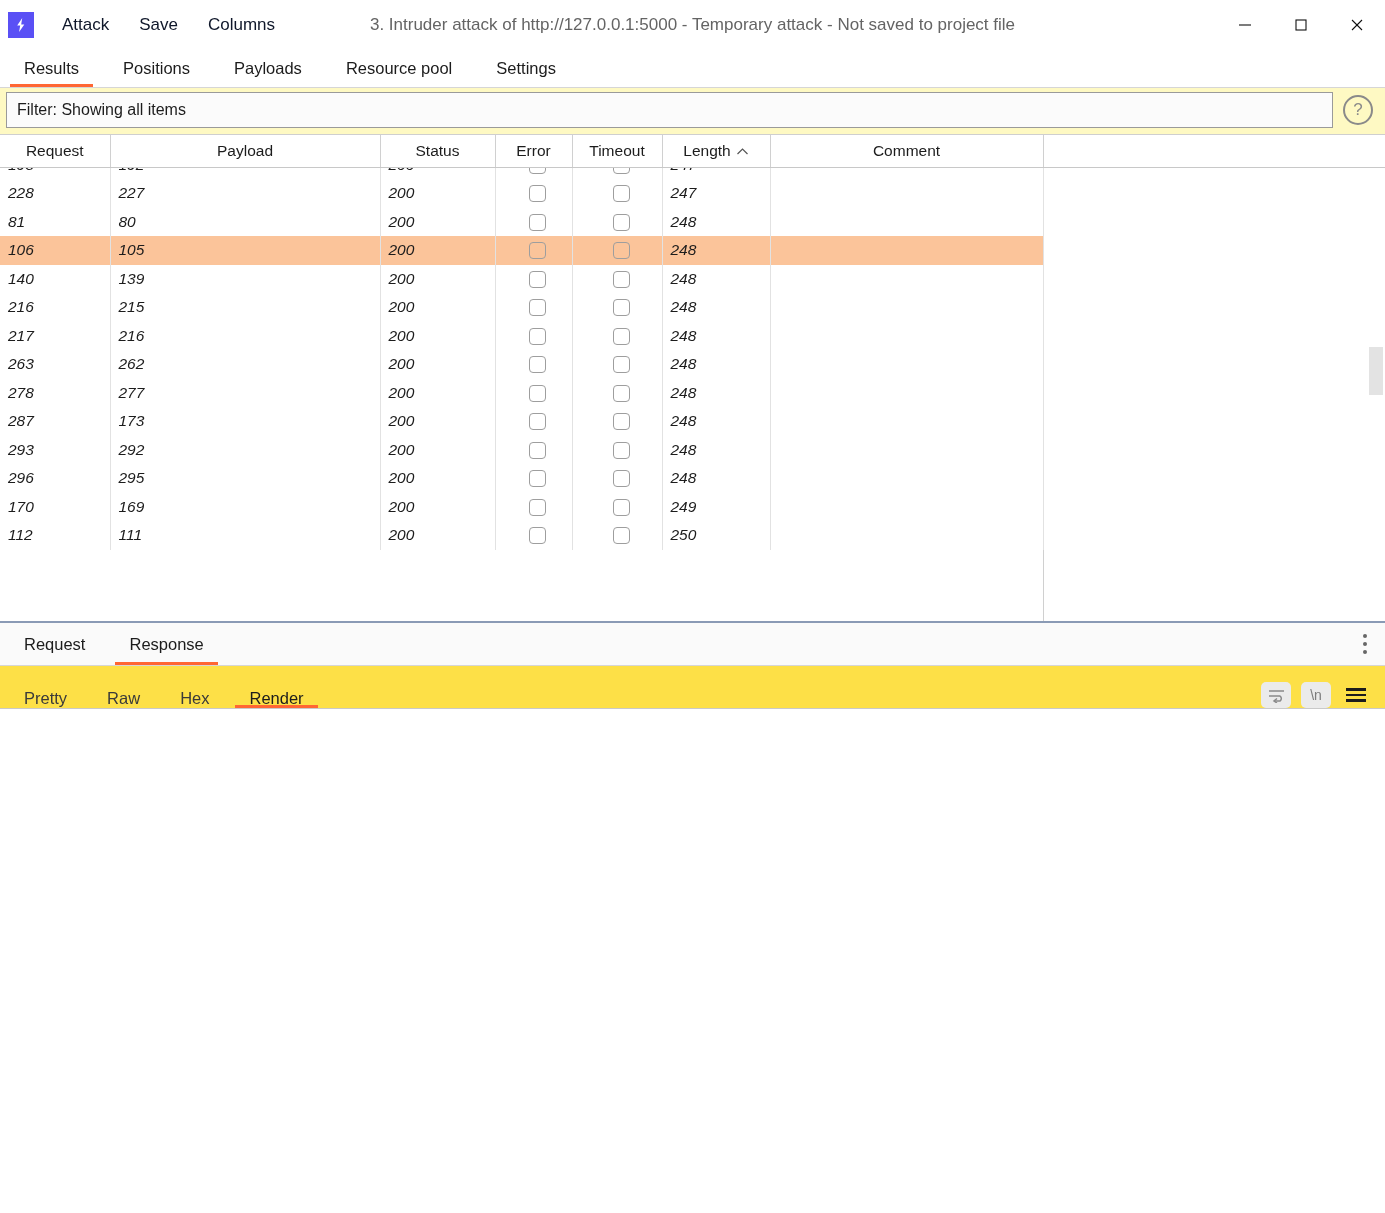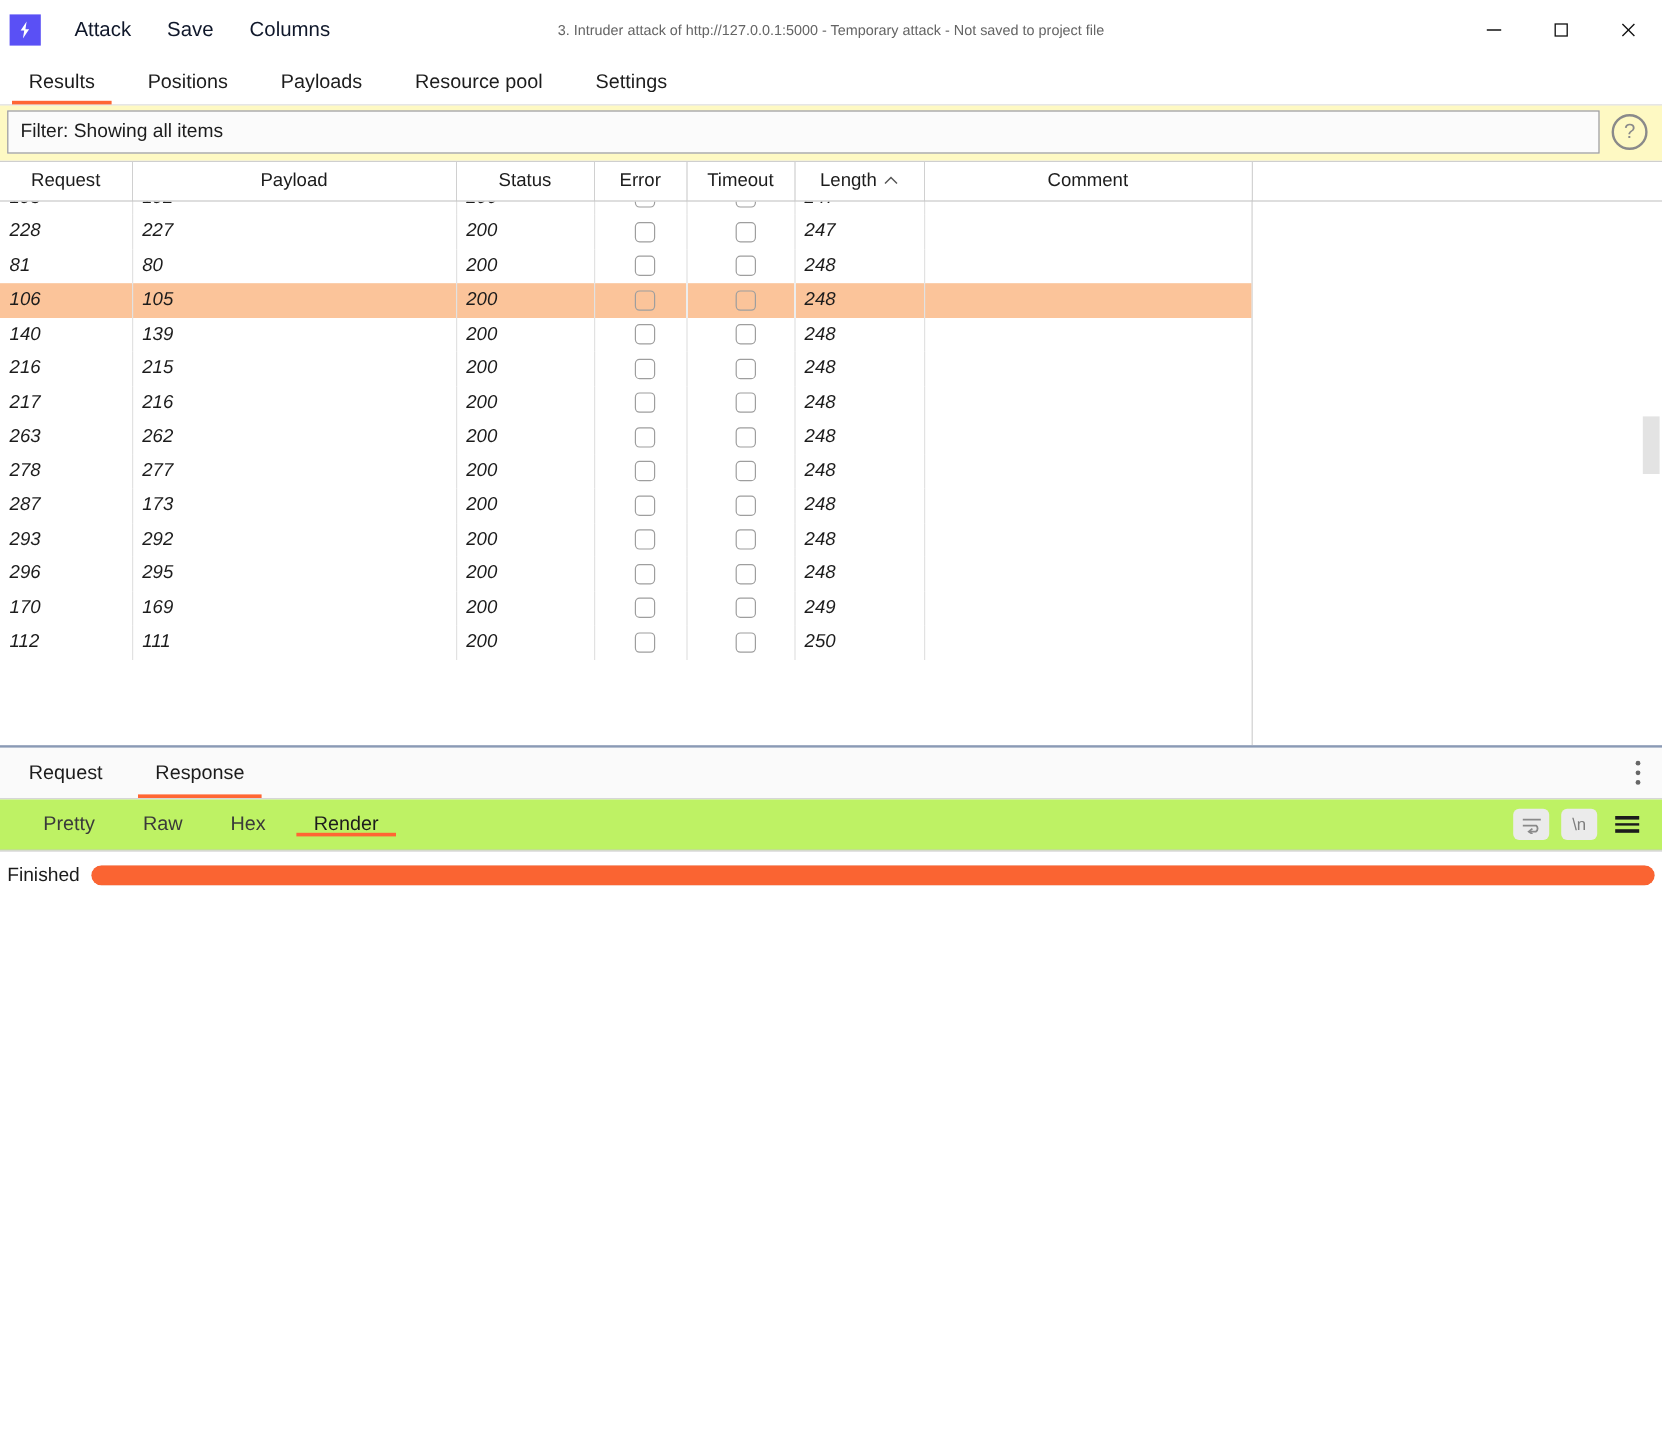--- a/index.html
+++ b/index.html
@@ -35,21 +35,21 @@
   .logo svg { display: block; }
   .menu-item {
     font-size: 17px; color: #0f172a;
     padding: 6px 12px; margin-right: 6px;
     cursor: default; white-space: nowrap;
   }
   .win-title {
     position: absolute;
     left: 0; right: 0;
     text-align: center;
-    font-size: 12px;
+    font-size: 17px;
     color: #646464;
     pointer-events: none;
     white-space: nowrap;
   }
   .wincontrols {
     margin-left: auto; display: flex; align-items: center;
     height: 50px; z-index: 2;
   }
   .wc {
     width: 56px; height: 50px;
@@ -198,24 +198,24 @@
   .kebab {
     margin-left: auto; width: 40px;
     display: flex; flex-direction: column; align-items: center; justify-content: center;
     gap: 4px; cursor: default;
   }
   .kebab i { width: 4px; height: 4px; border-radius: 50%; background: #666; display:block; }
 
   
   .viewtabs {
     height: 43px; min-height: 43px;
-    display: flex; align-items: center;
-    background: #bef264;
+    display: flex; align-items: flex-end;
+    background: #fde047;
     border-bottom: 1px solid #c9c9c9;
-    padding-left: 16px;
+    padding-left: 4px;
   }
   .vtab {
     display: flex; align-items: center;
     padding: 0 20px;
     font-size: 16.5px; color: #3a3a3a;
     position: relative; cursor: default;
   }
   .vtab.active { color: #1c1c1c; }
   .vtab.active::after {
     content: ""; position: absolute;
@@ -561,20 +561,14 @@
         <span class="hamb">
             <i></i>
             <i></i>
             <i></i>
           </span>
       </div>
     </div>
   </div>
 
 
-  <div class="statusbar">
-    <div class="status-label">Finished</div>
-    <div class="progress-outer">
-      <div class="progress-fill" id="progress-fill" style="width: 100%;"></div>
-    </div>
-  </div>
 
 </div>
 
 </body></html>

